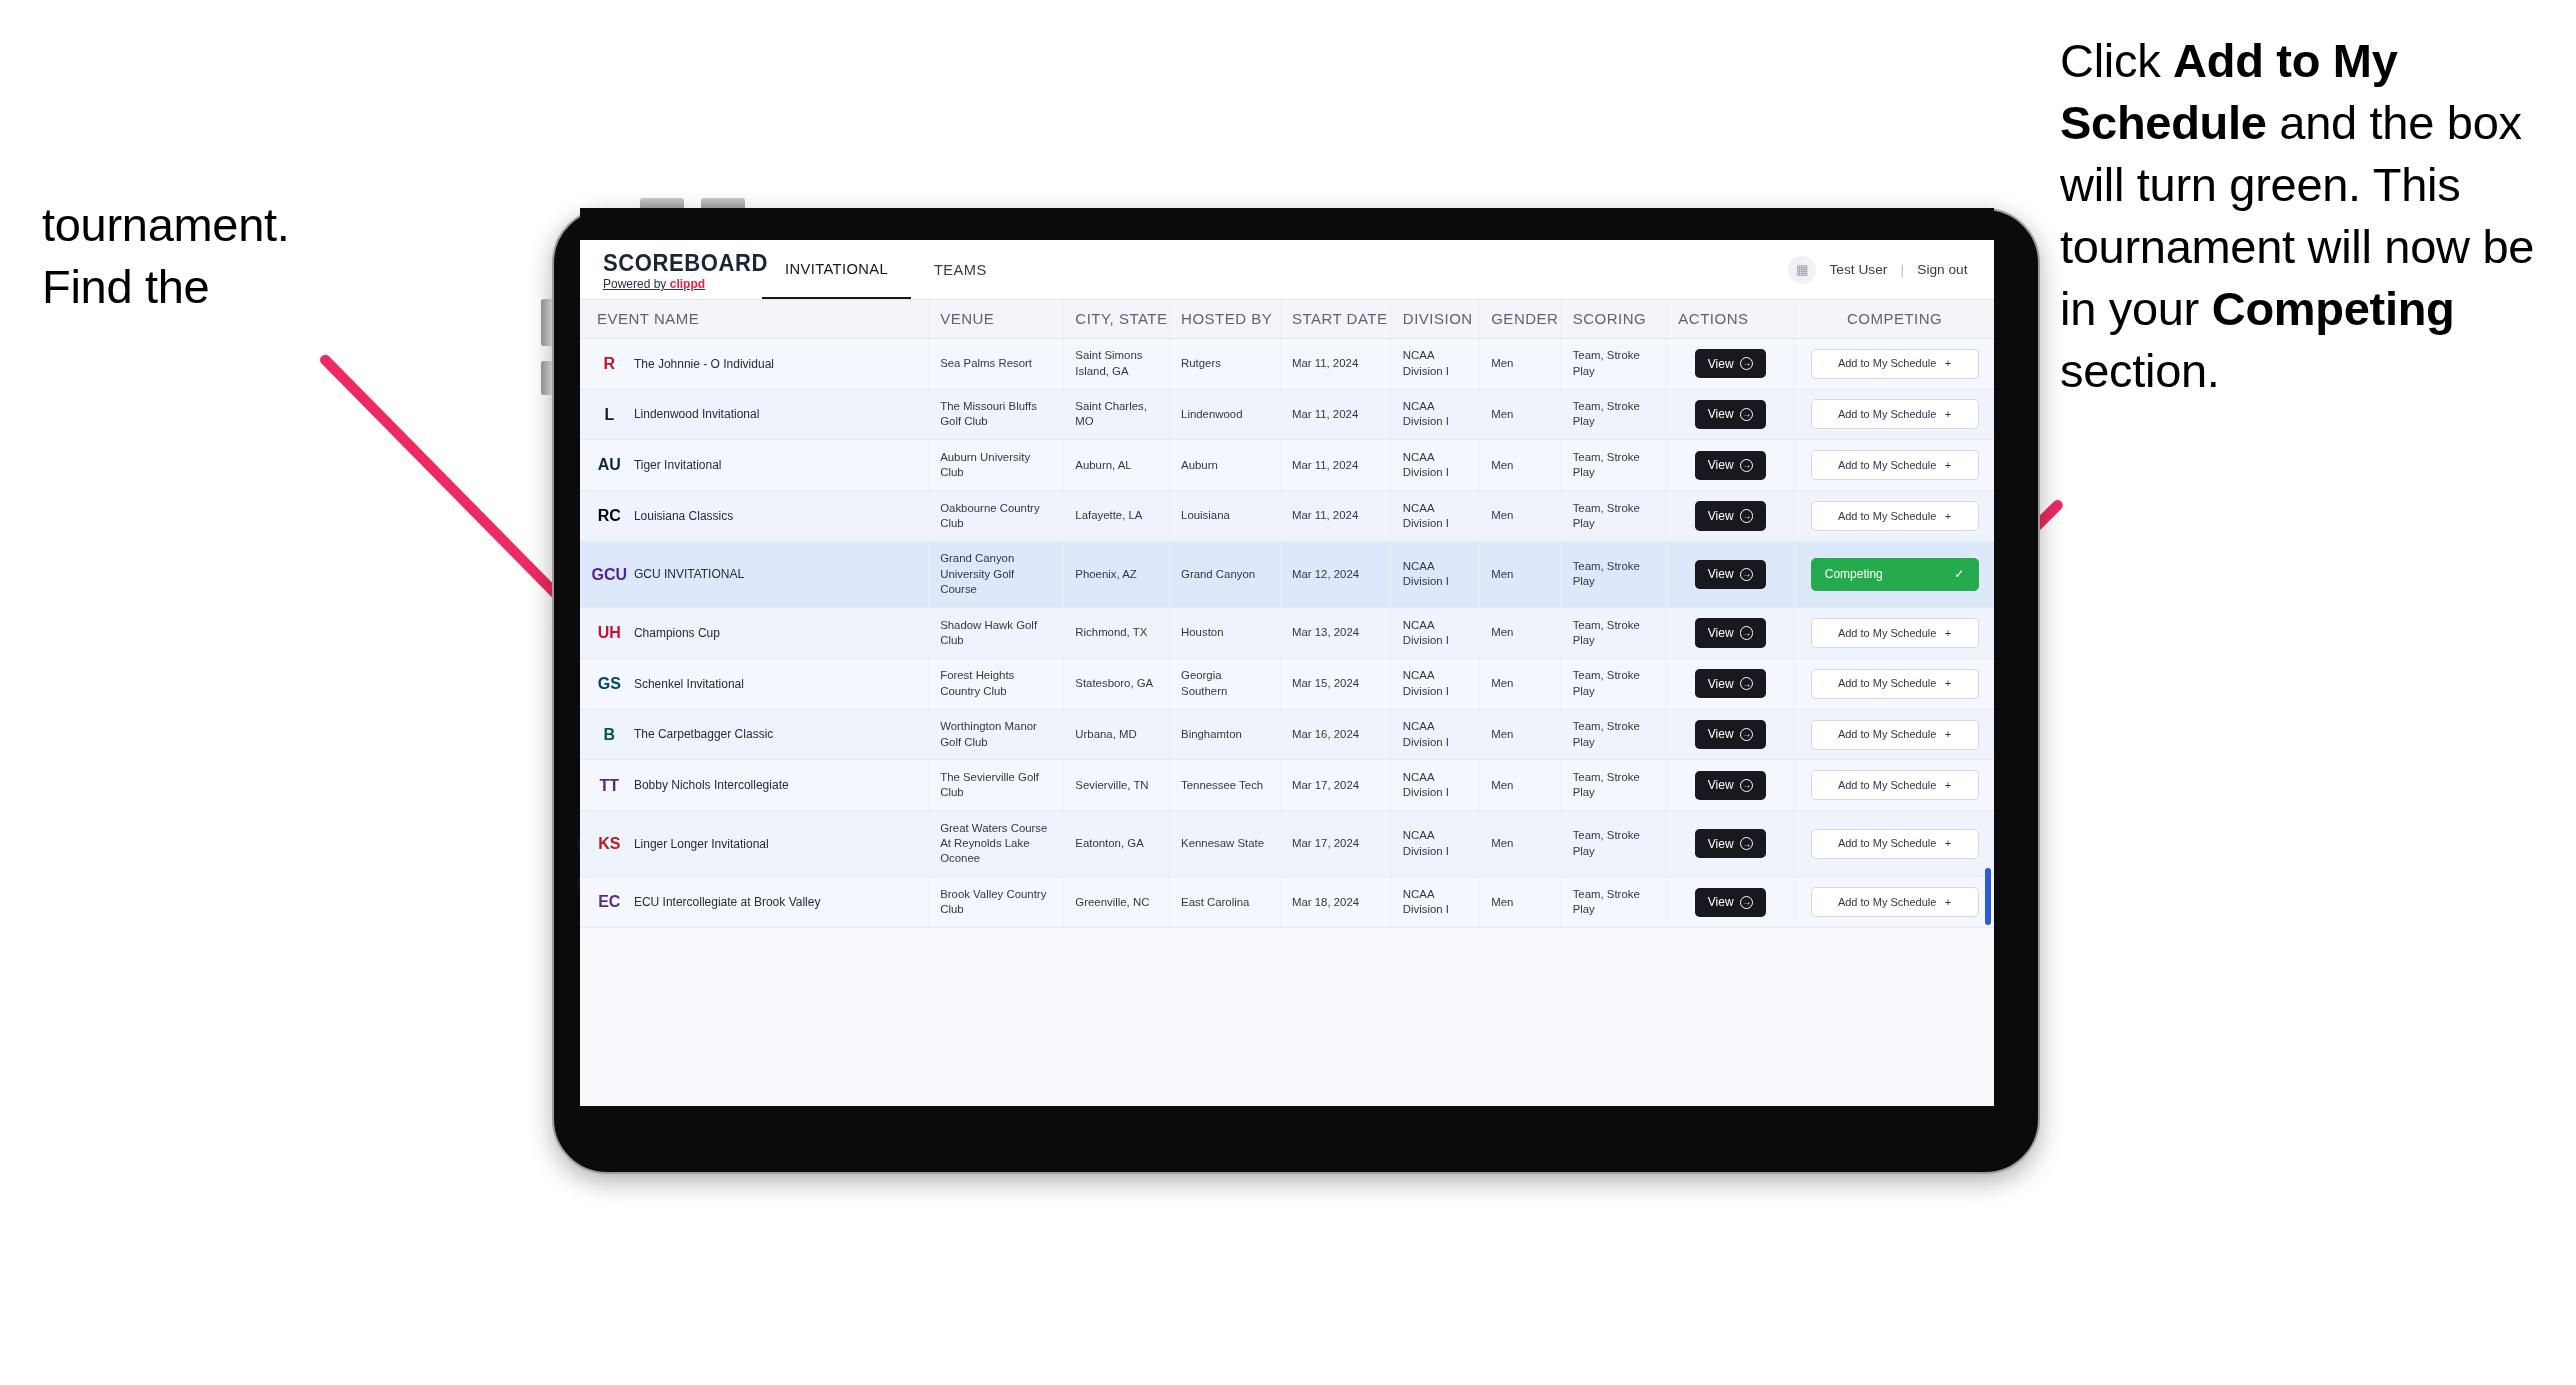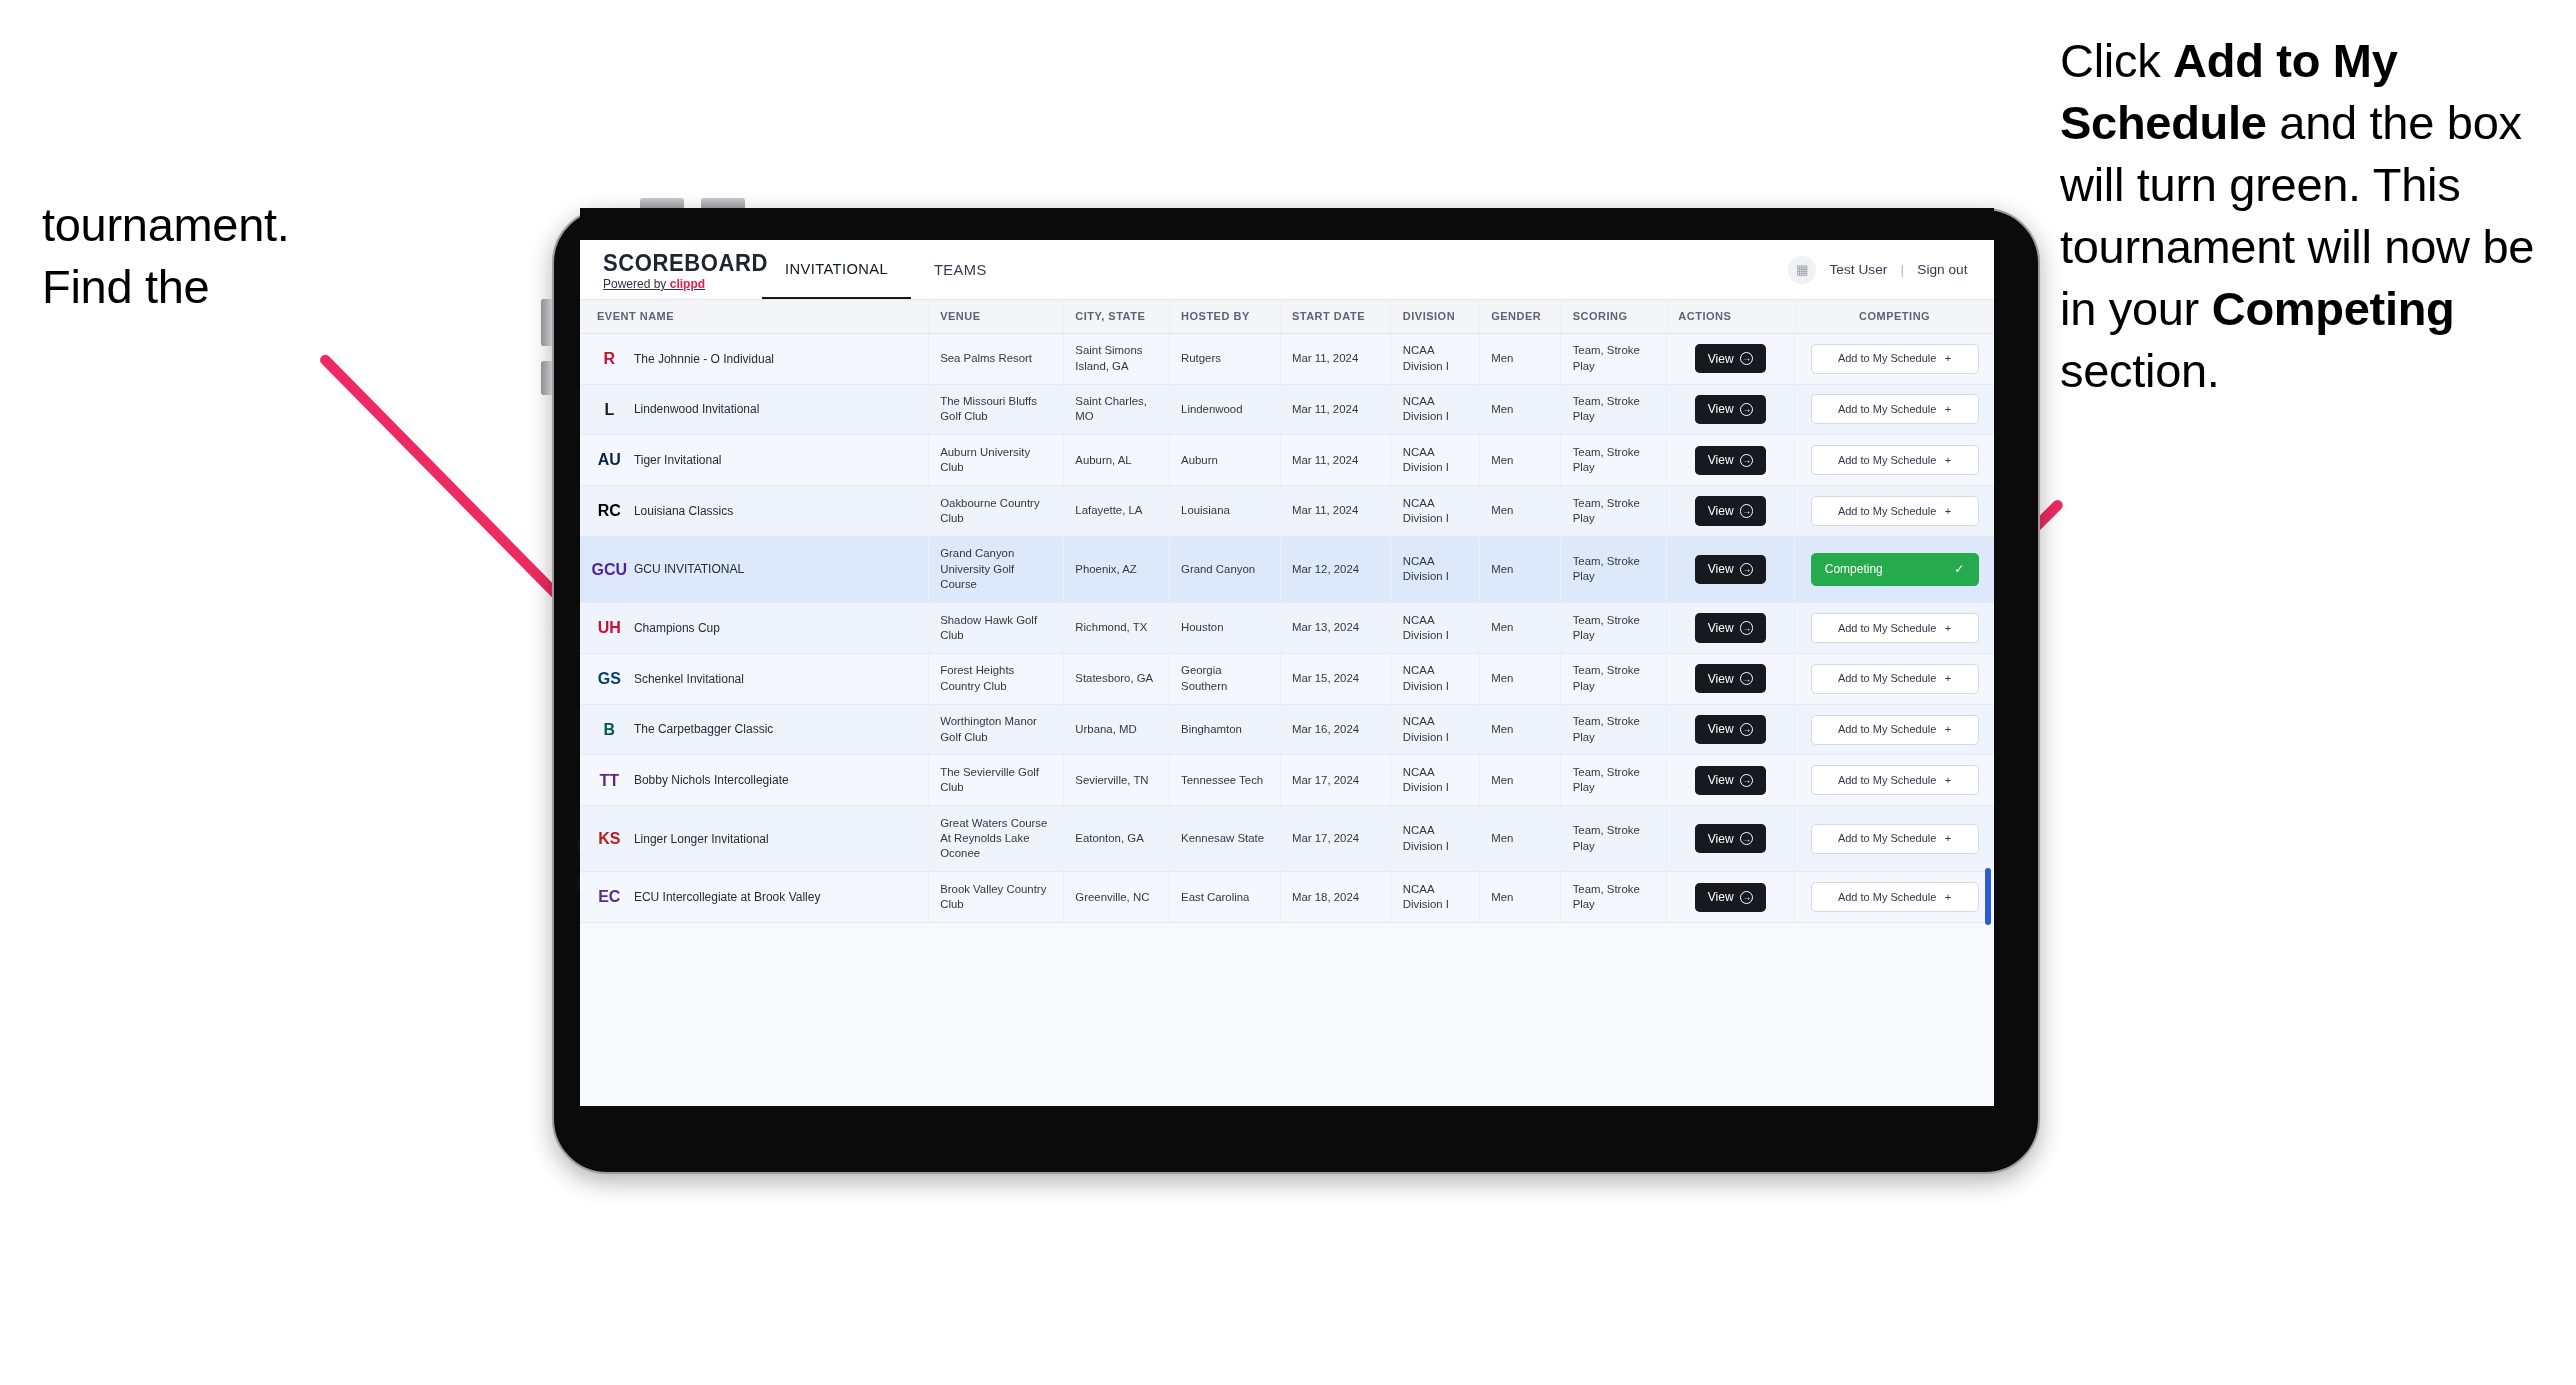--- a/index.html
+++ b/index.html
@@ -128,21 +128,21 @@
   }
   #user-name, #sign-out { font-size: 13.7px; color: #333b4a; }
   #divider-pipe { font-size: 13.7px; color: #b6bbc4; }
   #sign-out { cursor: pointer; }
 
   
   #table-wrap { position: relative; height: 838px; overflow: hidden; background:#f7f9fd; }
   table { border-collapse: collapse; width: 100%; table-layout: fixed; }
   thead th {
     background: #f3f5f8;
-    font-size: 11px; font-weight: 700; letter-spacing: 0.5px;
+    font-size: 15px; font-weight: 400; letter-spacing: 0.5px;
     color: #5c6473; text-align: left;
     padding: 10.4px 11.4px;
     border-bottom: 0.9px solid #e3e6ec;
     border-right: 0.9px solid #edeff3;
     white-space: nowrap;
   }
   thead th:last-child { border-right: none; }
   th.c-event { width: 201px; padding-left: 17px; }
   th.c-venue { width: 78px; }
   th.c-city  { width: 61px; }

